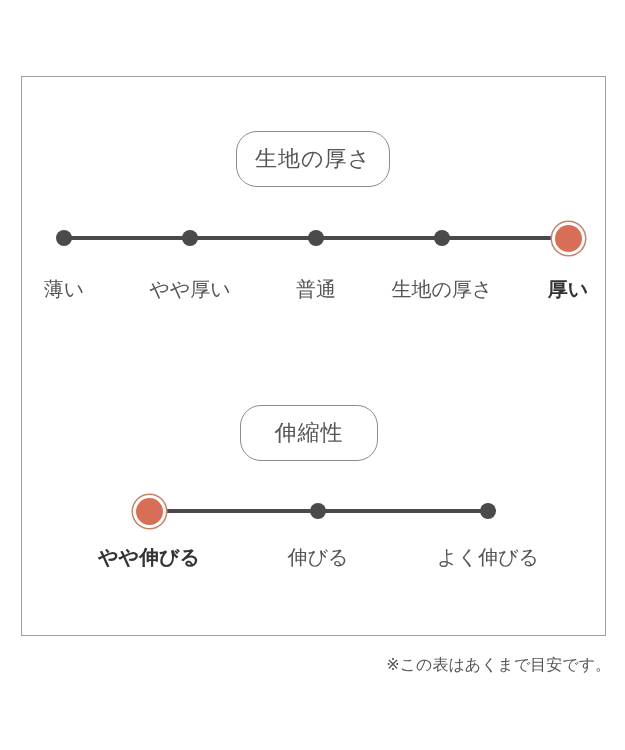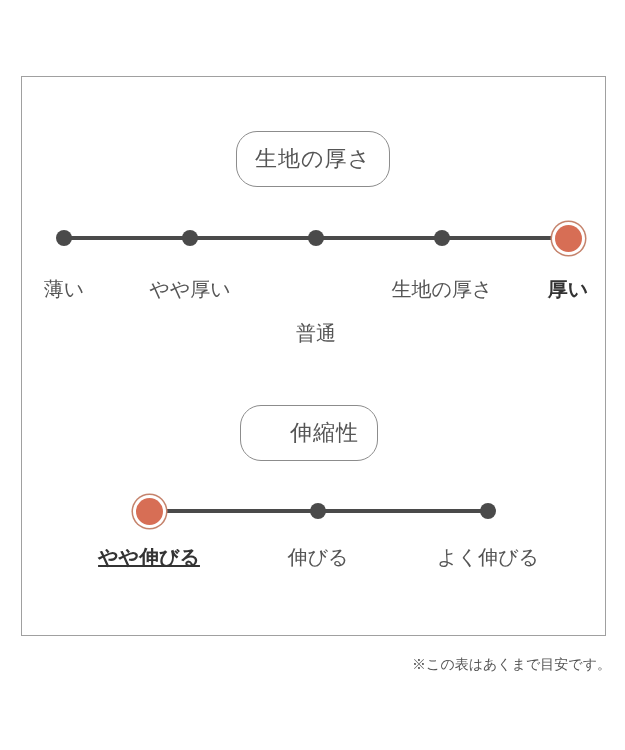--- a/index.html
+++ b/index.html
@@ -71,25 +71,24 @@
     white-space: nowrap;
   }
   .scale-label.selected {
     font-weight: bold;
     color: var(--text-bold, #333333);
   }
   .note {
     position: absolute;
     right: 14px;
     top: 653px;
-    font-size: 14px;
+    font-size: 16px;
     line-height: 24px;
     color: var(--text, #555555);
     white-space: nowrap;
-    font-family: Liberation Serif, serif;
   }
 </style>
 </head>
 <body>
 
 <div class="page">
   <div class="frame">
 
     <div class="pill" style="left: 291px; top: 54px;">
       <span>生地の厚さ</span>
@@ -98,34 +97,34 @@
     <div class="scale-line" style="left: 42px; top: 159.25px; width: 504px;"></div>
 
     <div class="dot" style="left: 34px; top: 153px;"></div>
     <div class="dot" style="left: 160px; top: 153px;"></div>
     <div class="dot" style="left: 286px; top: 153px;"></div>
     <div class="dot" style="left: 412px; top: 153px;"></div>
     <div class="dot selected" style="left: 532.5px; top: 147.5px;"></div>
 
     <div class="scale-label" style="left: -28px; top: 200px;">薄い</div>
     <div class="scale-label" style="left: 98px; top: 200px;">やや厚い</div>
-    <div class="scale-label" style="left: 224px; top: 200px; margin-top: 44px;">普通</div>
+    <div class="scale-label" style="left: 224px; top: 200px;">普通</div>
     <div class="scale-label" style="left: 350px; top: 200px;">生地の厚さ</div>
     <div class="scale-label selected" style="left: 476px; top: 200px;">厚い</div>
 
-    <div class="pill" style="left: 287px; top: 328px; justify-content: flex-end;">
+    <div class="pill" style="left: 287px; top: 328px;">
       <span>伸縮性</span>
     </div>
 
     <div class="scale-line" style="left: 127px; top: 432.25px; width: 339px;"></div>
 
     <div class="dot selected" style="left: 113.5px; top: 420.5px;"></div>
     <div class="dot" style="left: 288px; top: 426px;"></div>
     <div class="dot" style="left: 458px; top: 426px;"></div>
 
-    <div class="scale-label selected" style="left: 57px; top: 468px; text-decoration: underline;">やや伸びる</div>
+    <div class="scale-label selected" style="left: 57px; top: 468px;">やや伸びる</div>
     <div class="scale-label" style="left: 396px; top: 468px;">よく伸びる</div>
     <div class="scale-label" style="left: 226px; top: 468px;">伸びる</div>
 
   </div>
 
   <div class="note">※この表はあくまで目安です。</div>
 </div>
 
 </body></html>

